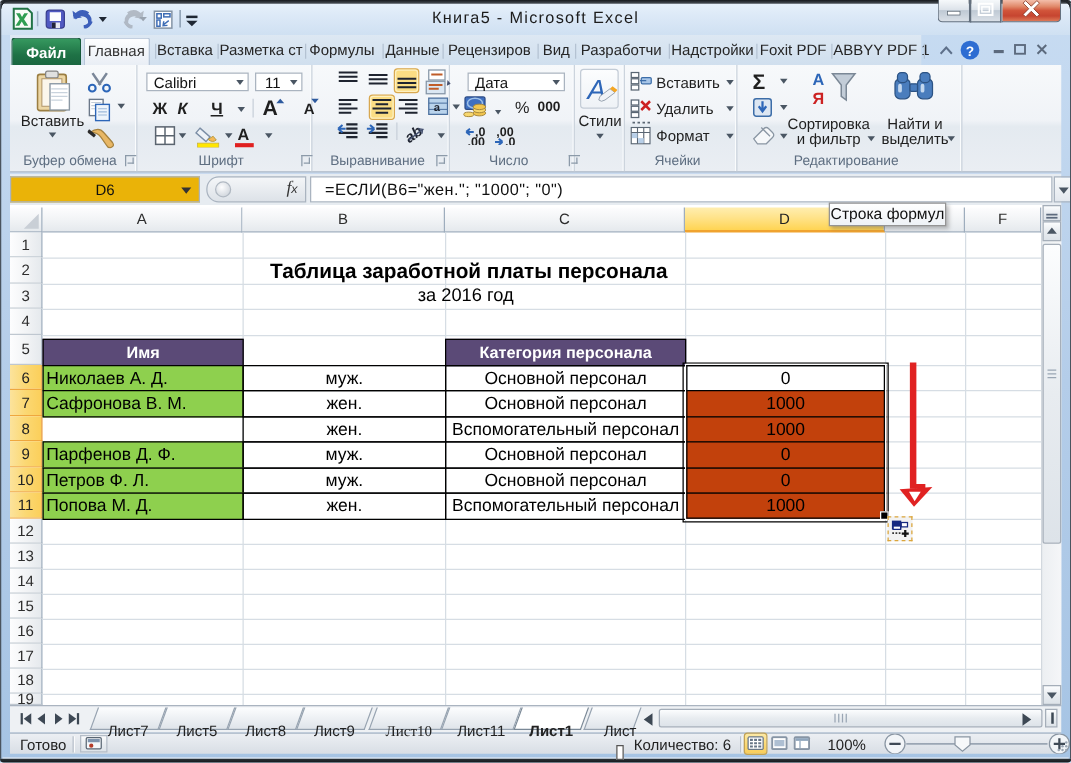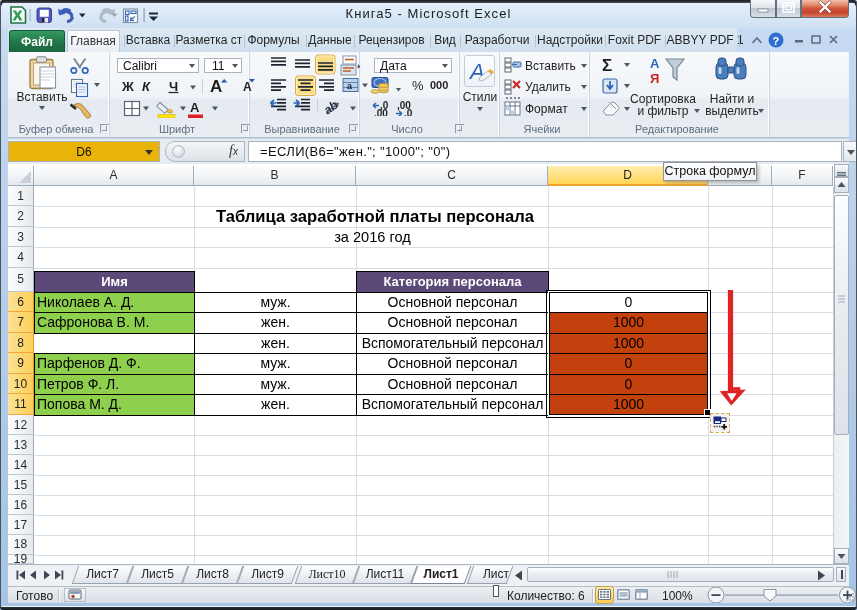--- a/index.html
+++ b/index.html
@@ -36,21 +36,21 @@
 .gvl{position:absolute;top:22px;width:1px;background:#d6dde4;}
 .ghl{position:absolute;left:26px;height:1px;background:#d6dde4;}
 .cell{position:absolute;border:1px solid #000;font-size:14px;color:#000;text-align:center;overflow:hidden;white-space:nowrap;}
 .purp{background:#5b4a77;color:#fff;font-weight:bold;font-size:13px;}
 .green{background:#8ed04e;text-align:left;padding-left:2px;}
 .blue{background:#c2410c;}
 #ttip{position:absolute;left:655px;top:-2px;width:94px;height:19px;background:linear-gradient(#ffffff,#eef2f6);border:1px solid #949494;box-shadow:2px 2px 3px rgba(80,80,80,.35);font-size:12.5px;color:#111;text-align:center;line-height:17px;z-index:60;}
 .sbtn{position:absolute;background:linear-gradient(#fcfdfe,#e8ecf0 50%,#dde3e9);border:1px solid #a5aeb9;}
 #shbar{position:absolute;left:8px;top:564px;width:841px;height:22px;background:#eef1f4;border-top:1px solid #aab4c0;font-size:12px;}
 .stab{position:absolute;top:1px;height:18px;background:linear-gradient(#fcfdfe,#dfe4ea);border:1px solid #96a2b0;border-top:none;color:#222;transform:skewX(-20deg);}
-.stabL{position:absolute;top:1px;height:18px;color:#222;text-align:center;font-size:12px;line-height:17px;z-index:3;}
+.stabL{position:absolute;top:12px;height:18px;color:#222;text-align:center;font-size:12px;line-height:17px;z-index:3;}
 #sbar{position:absolute;left:8px;top:586px;width:841px;height:17px;background:linear-gradient(#eceff3,#d8dee5);border-top:1px solid #b6bec8;font-size:12px;color:#222;}
 .vdiv{position:absolute;top:2px;height:13px;width:1px;background:#b9c1cb;box-shadow:1px 0 0 #fafbfc;}
 </style></head>
 <body>
 <div id="win">
 
 <div id="tbar">
  <div style="position:absolute;left:0;top:0;width:857px;height:2.5px;background:linear-gradient(#15191d,#4a5158);border-radius:6px 6px 0 0;"></div>
  <div style="position:absolute;left:0;top:0;width:7px;height:7px;background:radial-gradient(circle at 7px 7px, transparent 5.5px, #23282d 6px);border-radius:6px 0 0 0;"></div>
  <div style="position:absolute;right:0;top:0;width:7px;height:7px;background:radial-gradient(circle at 0px 7px, transparent 5.5px, #23282d 6px);border-radius:0 6px 0 0;"></div>

